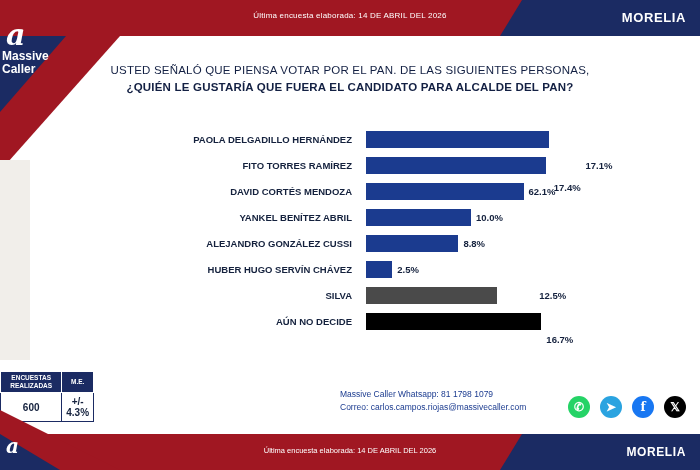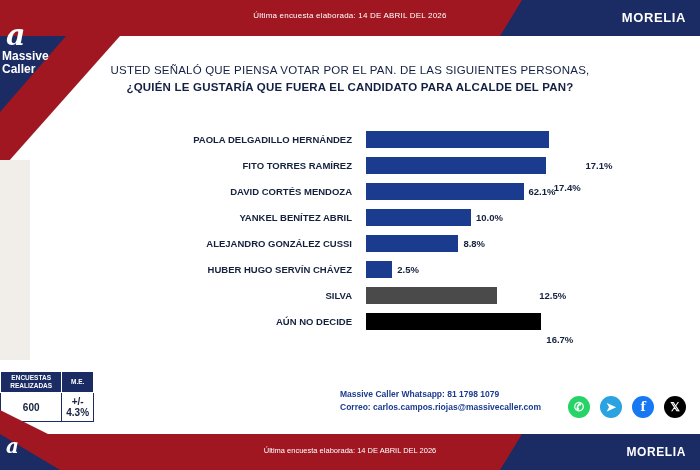--- a/index.html
+++ b/index.html
@@ -184,21 +184,21 @@
     text-align: center;
     font-size: 10px;
     font-weight: bold;
   }
 
   
   .contact {
     position: absolute;
     left: 340px; bottom: 56px;
     font-size: 8.5px;
-    font-weight: bold;
+    font-weight: normal;
     color: #1b3b8f;
     line-height: 13px;
   }
 
   
   .social {
     position: absolute;
     right: 14px; bottom: 52px;
     display: flex;
     gap: 10px;

